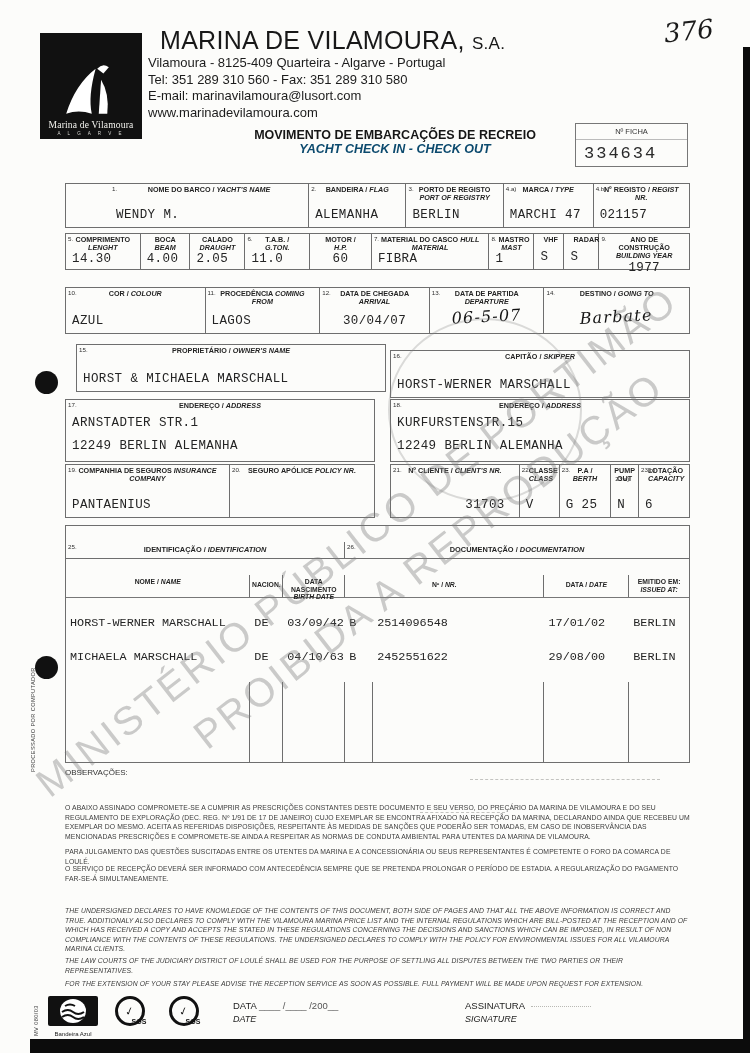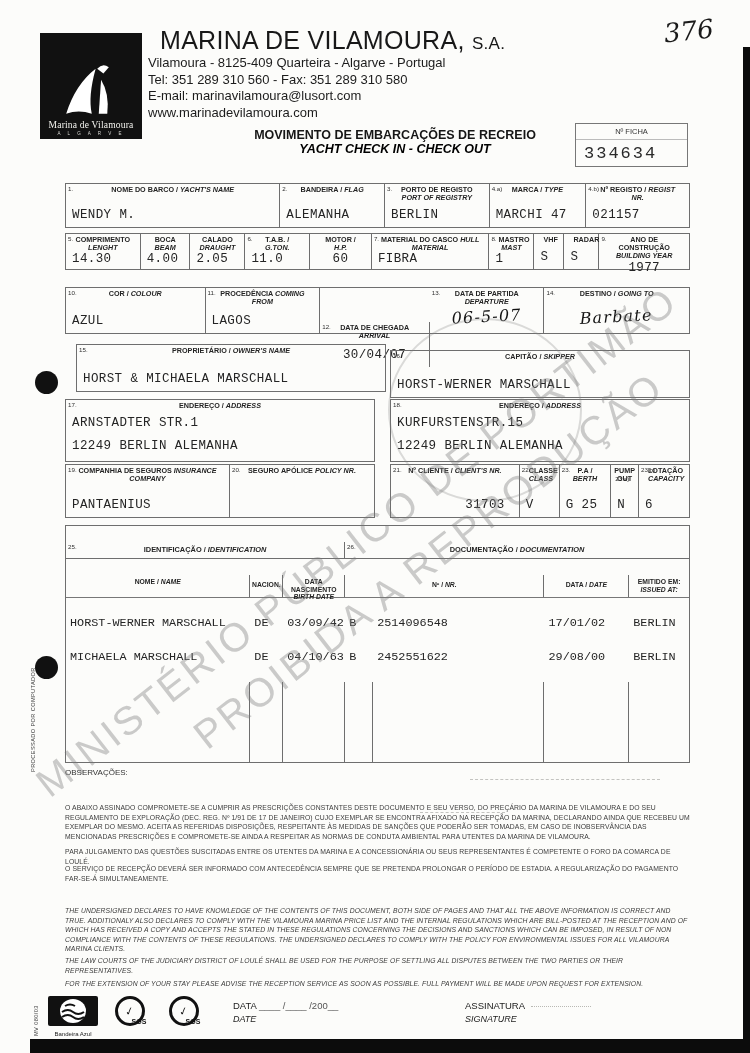--- a/index.html
+++ b/index.html
@@ -15,21 +15,21 @@
   #company{left:148px;top:26px;}
   #company-name{font-size:25px;letter-spacing:.3px;color:#181818;margin-left:12px;}
   #company-name .suffix{font-size:17px;}
   .addr-line{font-size:13px;line-height:16.5px;color:#1c1c1c;}
   #hand-page-num{left:664px;top:16px;font-family:"DejaVu Serif",serif;font-style:italic;
                  font-size:26px;transform:rotate(-6deg);color:#1a1a1a;}
 
   
   #title-block{left:215px;top:128px;width:360px;text-align:center;}
   #title-pt{font-size:12.5px;font-weight:bold;color:#161616;}
-  #title-en{font-size:12.5px;font-weight:bold;font-style:italic;color:#000000;}
+  #title-en{font-size:12.5px;font-weight:bold;font-style:italic;color:#0c4a6e;}
   #ficha-box{left:575px;top:123px;width:113px;height:44px;border:1px solid #777;box-sizing:border-box;}
   #ficha-label{font-size:7.5px;text-align:center;padding-top:3px;border-bottom:1px solid #bbb;
                padding-bottom:3px;color:#333;}
   #ficha-value{font-family:"Liberation Mono","DejaVu Sans Mono",monospace;font-size:17px;
                letter-spacing:2px;padding:4px 0 0 8px;color:#2a2a2a;}
 
   
   .row-box{border:1px solid #6e6e6e;display:flex;box-sizing:border-box;background:rgba(255,255,255,.0);}
   .cell{position:relative;box-sizing:border-box;border-right:1px solid #6e6e6e;height:100%;
         display:flex;flex-direction:column;}
@@ -125,21 +125,21 @@
   <div class="abs" id="title-block">
     <div id="title-pt">MOVIMENTO DE EMBARCAÇÕES DE RECREIO</div>
     <div id="title-en">YACHT CHECK IN - CHECK OUT</div>
   </div>
 
   <div class="abs" id="ficha-box">
     <div id="ficha-label">Nº FICHA</div>
     <div id="ficha-value">334634</div>
   </div>
 
-  <div class="abs row-box" style="left:65px;top:183px;width:625px;height:45px;">
+  <div class="abs row-box" style="left:65px;top:183px;width:625px;height:45px;padding-left:44px;">
     <div class="cell" style="width:215px;">
       <span class="num">1.</span>
       <div class="ch"><span>NOME DO BARCO /</span> <span class="en">YACHT'S NAME</span></div>
       <div class="val">WENDY M.</div>
     </div>
     <div class="cell" style="width:105px;">
       <span class="num">2.</span>
       <div class="ch"><span>BANDEIRA /</span> <span class="en">FLAG</span></div>
       <div class="val">ALEMANHA</div>
     </div>
@@ -212,21 +212,21 @@
     <div class="cell" style="width:140px;">
       <span class="num">10.</span>
       <div class="ch"><span>COR /</span> <span class="en">COLOUR</span></div>
       <div class="val">AZUL</div>
     </div>
     <div class="cell" style="width:115px;">
       <span class="num">11.</span>
       <div class="ch"><span>PROCEDÊNCIA</span> <span class="en">COMING FROM</span></div>
       <div class="val">LAGOS</div>
     </div>
-    <div class="cell" style="width:110px;margin-top:34px;">
+    <div class="cell" style="width:110px;">
       <span class="num">12.</span>
       <div class="ch"><span>DATA DE CHEGADA</span> <span class="en">ARRIVAL</span></div>
       <div class="val center">30/04/07</div>
     </div>
     <div class="cell" style="width:115px;">
       <span class="num">13.</span>
       <div class="ch"><span>DATA DE PARTIDA</span> <span class="en">DEPARTURE</span></div>
       <div class="val center hand">06-5-07</div>
     </div>
     <div class="cell" style="width:145px;">

